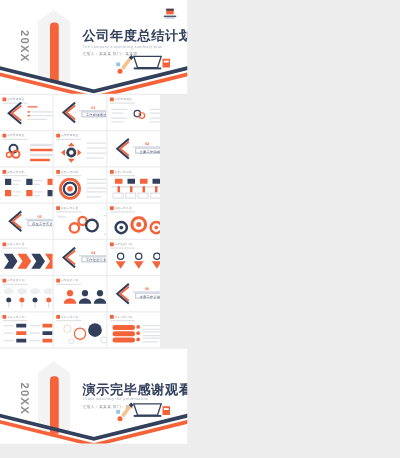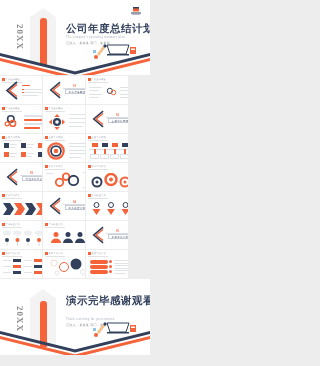--- a/index.html
+++ b/index.html
@@ -2,21 +2,21 @@
 <html><head>
 <meta charset="utf-8">
 <style>
   * { box-sizing: border-box; margin: 0; padding: 0; }
   body {
     width: 150px; height: 366px;
     background: #ededed;
     font-family: "Liberation Sans", sans-serif;
     overflow: hidden;
   }
-  .deck { width: 128px; height: 366px; display: flex; flex-direction: column; gap: 1px; font-family: Liberation Serif, serif; }
+  .deck { width: 128px; height: 366px; display: flex; flex-direction: column; gap: 1px; }
 
   
   .cover {
     position: relative; width: 150px; height: 75px;
     background: #ffffff; overflow: hidden; flex: none;
   }
   .cover-pillar {
     position: absolute; left: 30px; top: 8px; width: 26px; height: 58px;
     background: #f3f3f3;
     clip-path: polygon(50% 0%, 100% 16%, 100% 100%, 0% 100%, 0% 16%);
@@ -459,21 +459,21 @@
       <div class="txtline" style="left:28px;top:20px;width:18px;"></div>
       <div class="txtline" style="left:28px;top:22.5px;width:12px;"></div>
     </div>
 
   </div>
 
   <div class="cover" style="height:76px;">
     <div class="cover-pillar" style="top:10px;height:58px;"></div>
     <div class="cover-bar" style="top:22px;height:46px;"></div>
     <div class="cover-year" style="top:27px;">20XX</div>
-    <div class="cover-title" style="top:15px;">演示完毕感谢观看</div>
+    <div class="cover-title" style="top:26px;">演示完毕感谢观看</div>
     <div class="cover-sub" style="top:38px;">Thank watching the presentation</div>
     <div class="cover-meta" style="top:44px;">汇报人：某某某    部门：某某部</div>
 
     <svg class="cover-art" style="bottom:16px;" viewBox="0 0 92 48">
       <polygon points="30,16 74,16 68,34 36,34" fill="#ffffff" stroke="#33405c" stroke-width="2"></polygon>
       <rect x="30" y="34" width="44" height="3" fill="#33405c"></rect>
       <rect x="76" y="20" width="12" height="14" fill="#f4633a"></rect>
       <rect x="78" y="23" width="8" height="3" fill="#ffffff"></rect>
       <path d="M10 34 L22 18 L26 22 L14 38 Z" fill="#f4c28a"></path>
       <path d="M22 18 L26 14 L30 18 L26 22 Z" fill="#33405c"></path>

